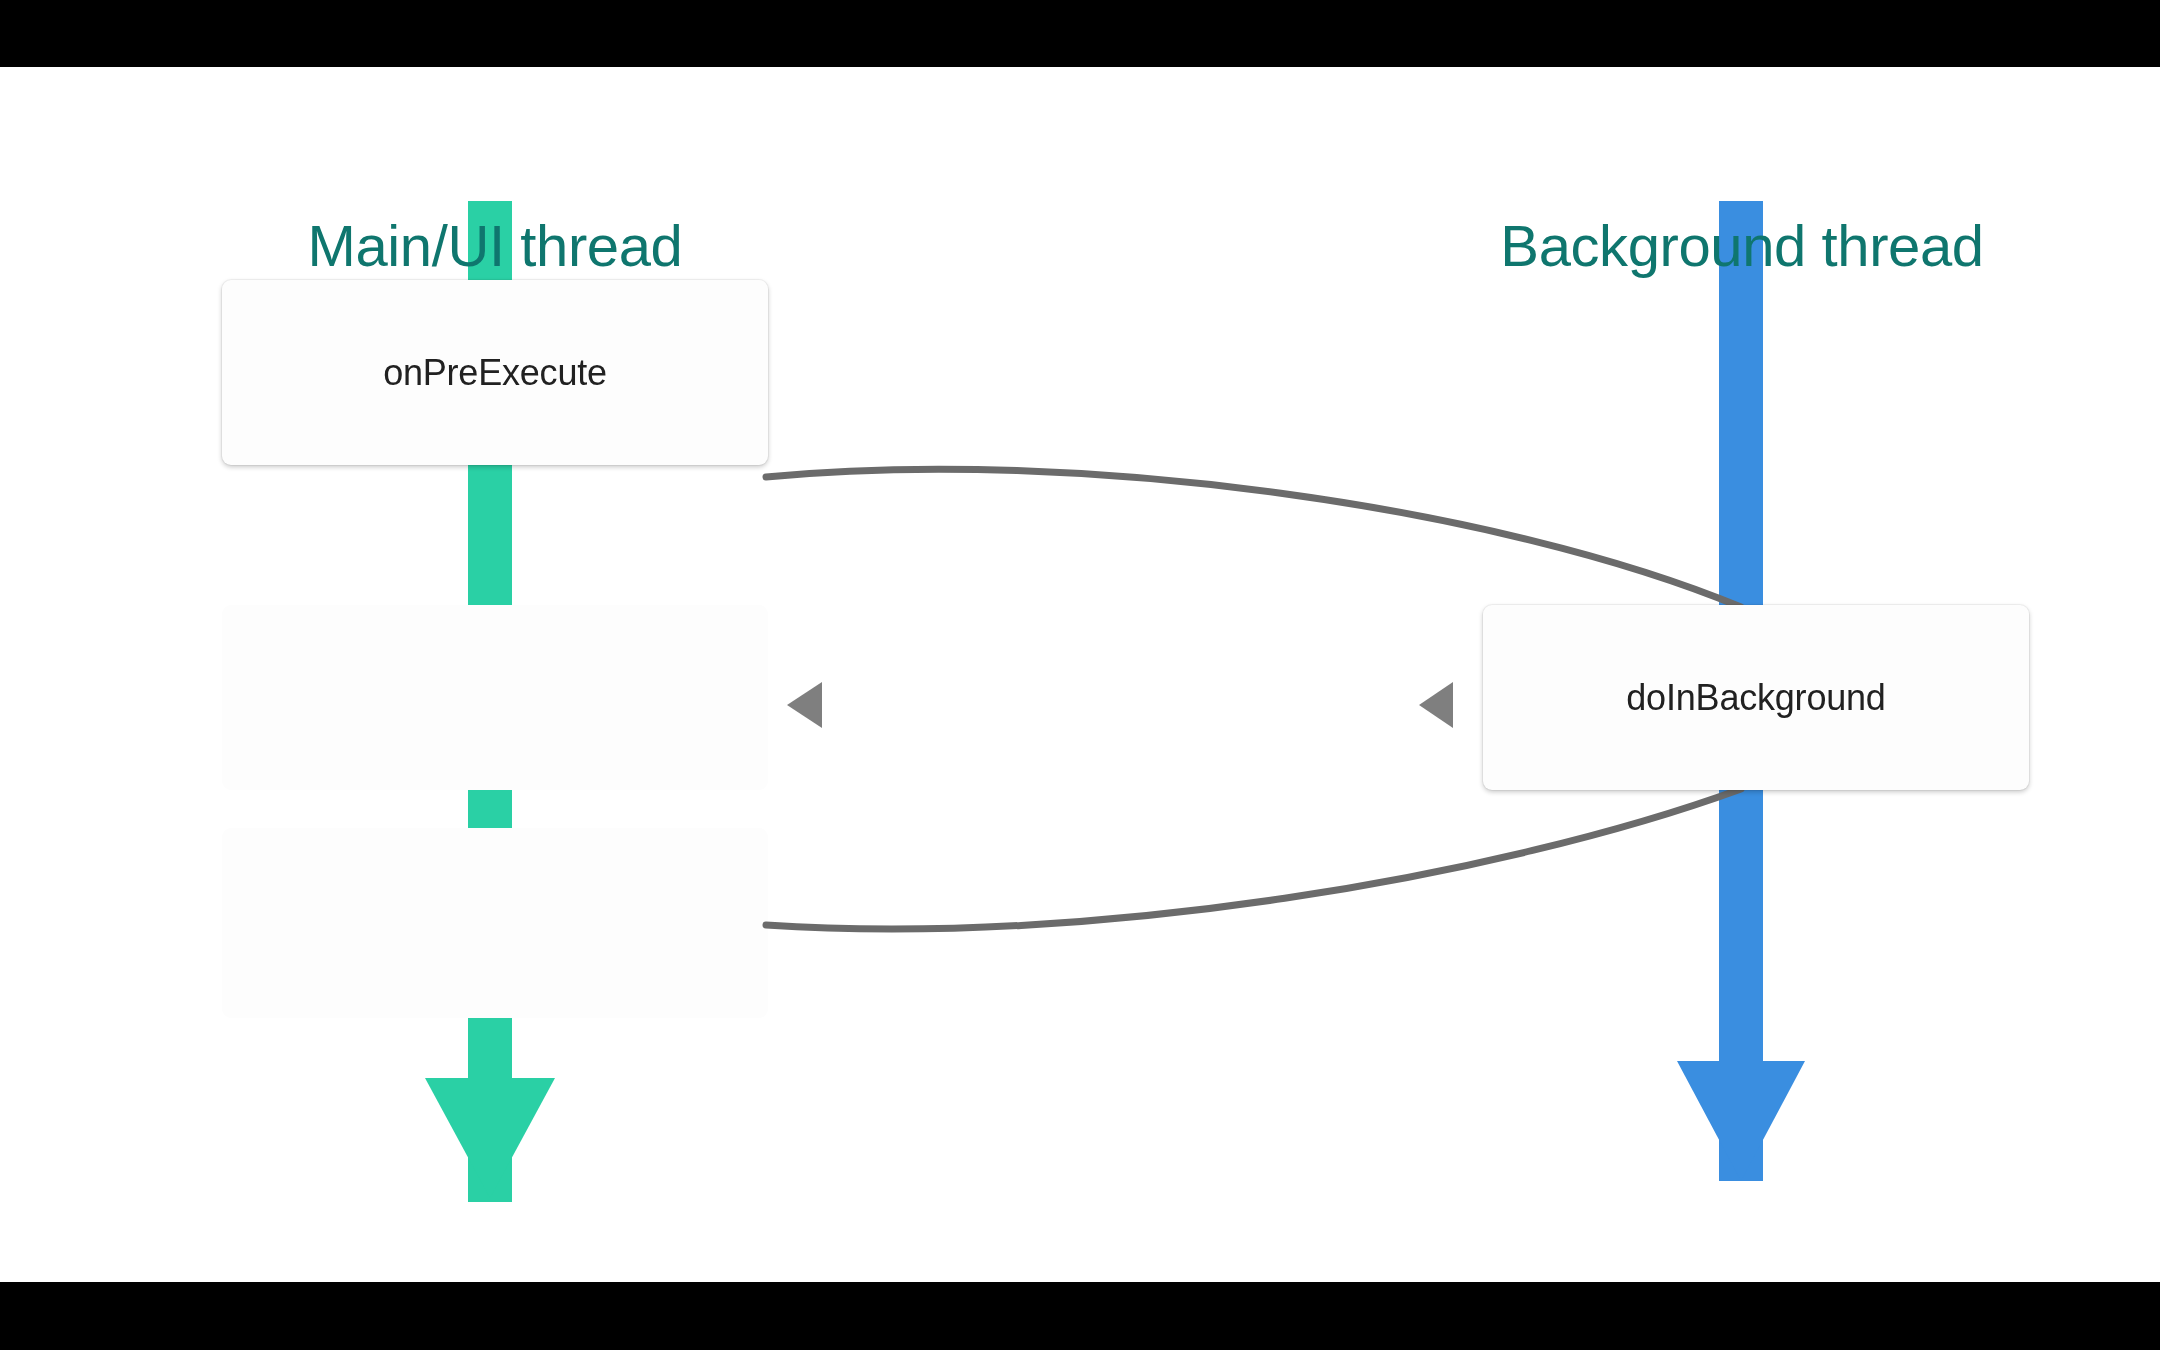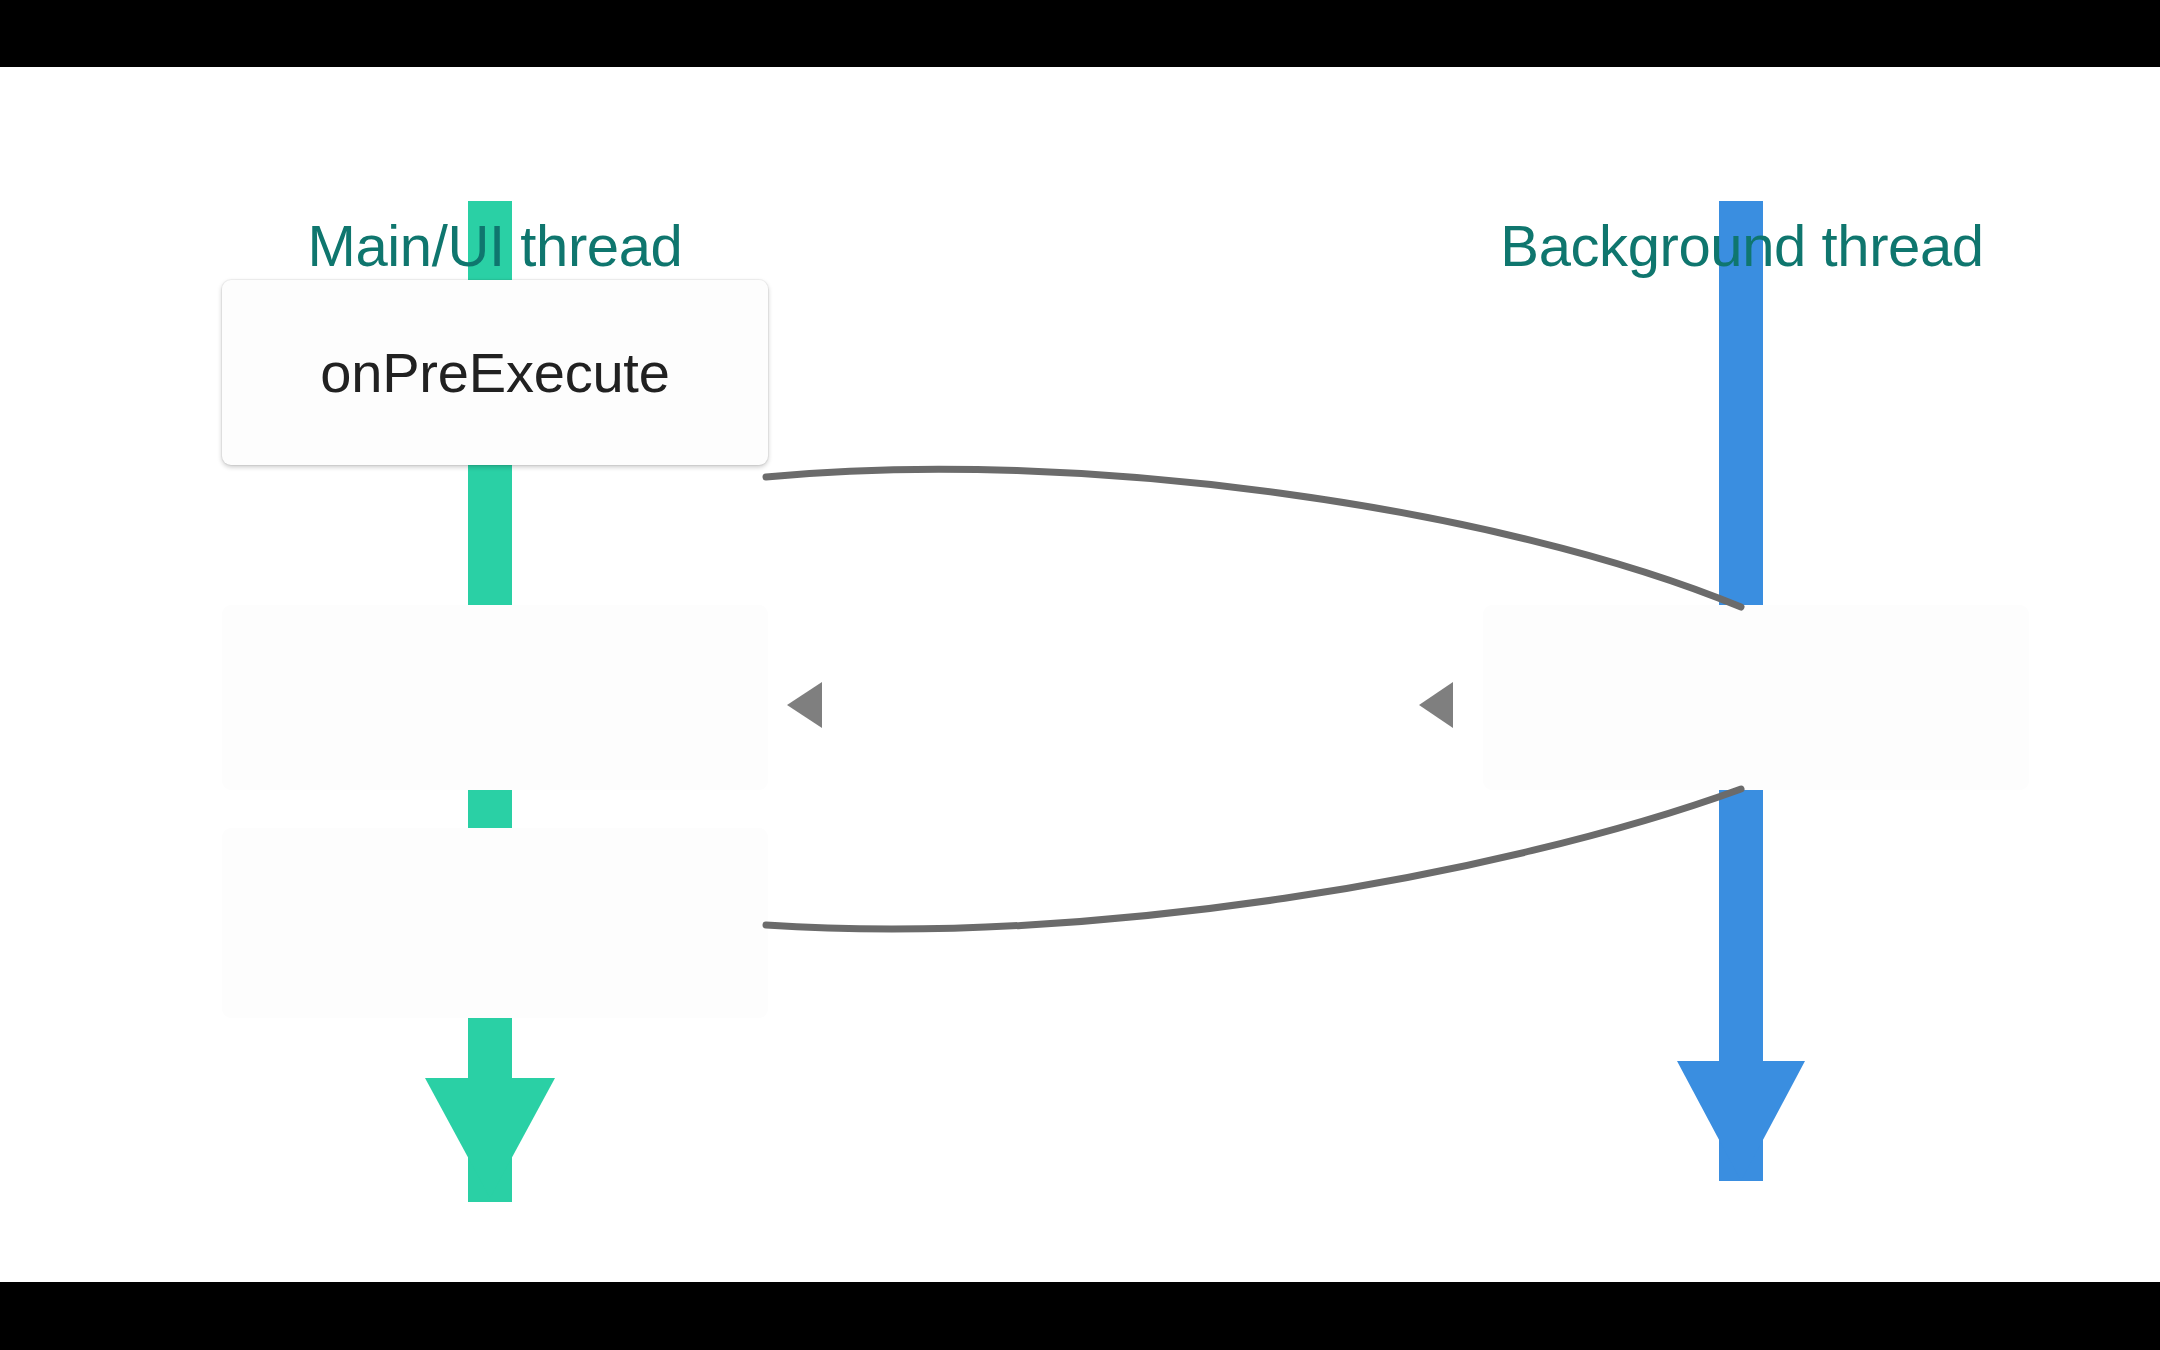--- a/index.html
+++ b/index.html
@@ -54,21 +54,21 @@
   .box {
     position:absolute;
     background:#fdfdfd;
     border-radius:9px;
     box-shadow:0 2px 5px rgba(0,0,0,0.22), 0 0 0 1px rgba(0,0,0,0.045);
     display:flex;
     align-items:center;
     justify-content:center;
   }
   .box-label {
-    font-size:56px;
+    font-size:36px;
     font-weight:400;
     color:#212121;
     letter-spacing:-0.2px;
     white-space:nowrap;
     line-height:1;
   }
 
   #box-onpreexecute  { left:222px;  top:213px; width:546px; height:185px; }
   #box-uithread      { left:222px;  top:538px; width:546px; height:185px; }
   #box-onpostexecute { left:222px;  top:761px; width:546px; height:190px; }
@@ -119,15 +119,18 @@
 
     <div class="col-title" id="title-bg">Background thread</div>
 
     <div class="box" id="box-onpreexecute">
       <span class="box-label">onPreExecute</span>
     </div>
 
 
 
 
+    <div class="box" id="box-doinbackground">
+      <span class="box-label">doInBackground</span>
+    </div>
 
   </div>
 </div>
 
 </body></html>

